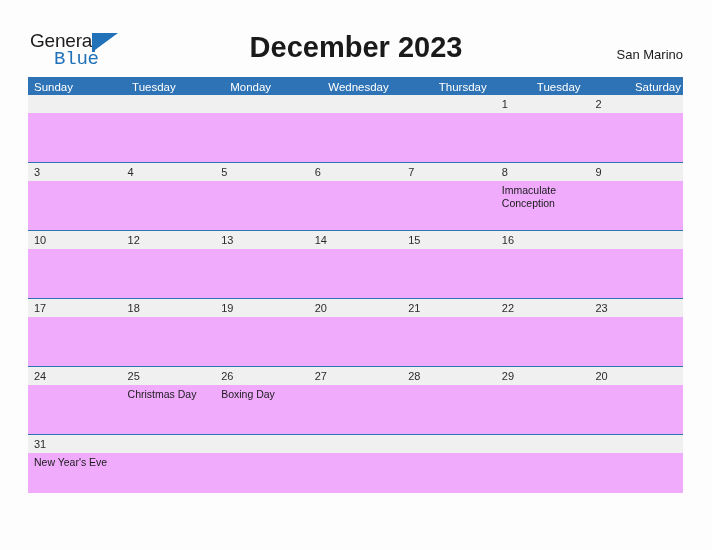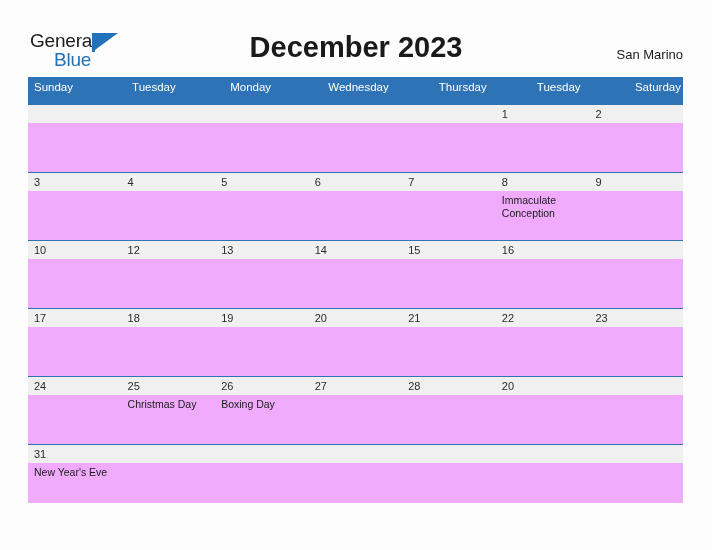--- a/index.html
+++ b/index.html
@@ -47,21 +47,21 @@
     font-family: "Liberation Sans", sans-serif;
   }
   .logo-blue {
     position: absolute;
     left: 24px;
     top: 19px;
     font-size: 19px;
     line-height: 21px;
     letter-spacing: -0.2px;
     color: #2172b8;
-    font-family: Liberation Sans, sans-serif;
+    font-family: Liberation Mono, monospace;
   }
   .logo-flag {
     position: absolute;
     left: 62px;
     top: 3px;
     width: 26px;
     height: 19px;
   }
 
   .title {
@@ -92,21 +92,21 @@
   .calendar {
     position: absolute;
     left: 28px;
     top: 77px;
     width: 655px;
   }
 
   .dow-row {
     display: flex;
     background: #2e73b5;
-    height: 27px;
+    height: 17px;
     gap: 44px;
   }
   .dow-cell {
     width: 93.57px;
     box-sizing: border-box;
     padding-left: 6px;
     color: #ffffff;
     font-size: 11.5px;
     line-height: 21px;
     font-family: "Liberation Sans", sans-serif;
@@ -274,20 +274,21 @@
       </div>
     </div>
 
     <div class="week">
       <div class="week-dates">
         <div class="date-cell">24</div>
         <div class="date-cell">25</div>
         <div class="date-cell">26</div>
         <div class="date-cell">27</div>
         <div class="date-cell">28</div>
+        <div class="date-cell">29</div>
         <div class="date-cell">20</div>
       </div>
       <div class="week-body">
         <div class="event-cell"></div>
         <div class="event-cell">Christmas Day</div>
         <div class="event-cell">Boxing Day</div>
         <div class="event-cell"></div>
         <div class="event-cell"></div>
         <div class="event-cell"></div>
         <div class="event-cell"></div>

